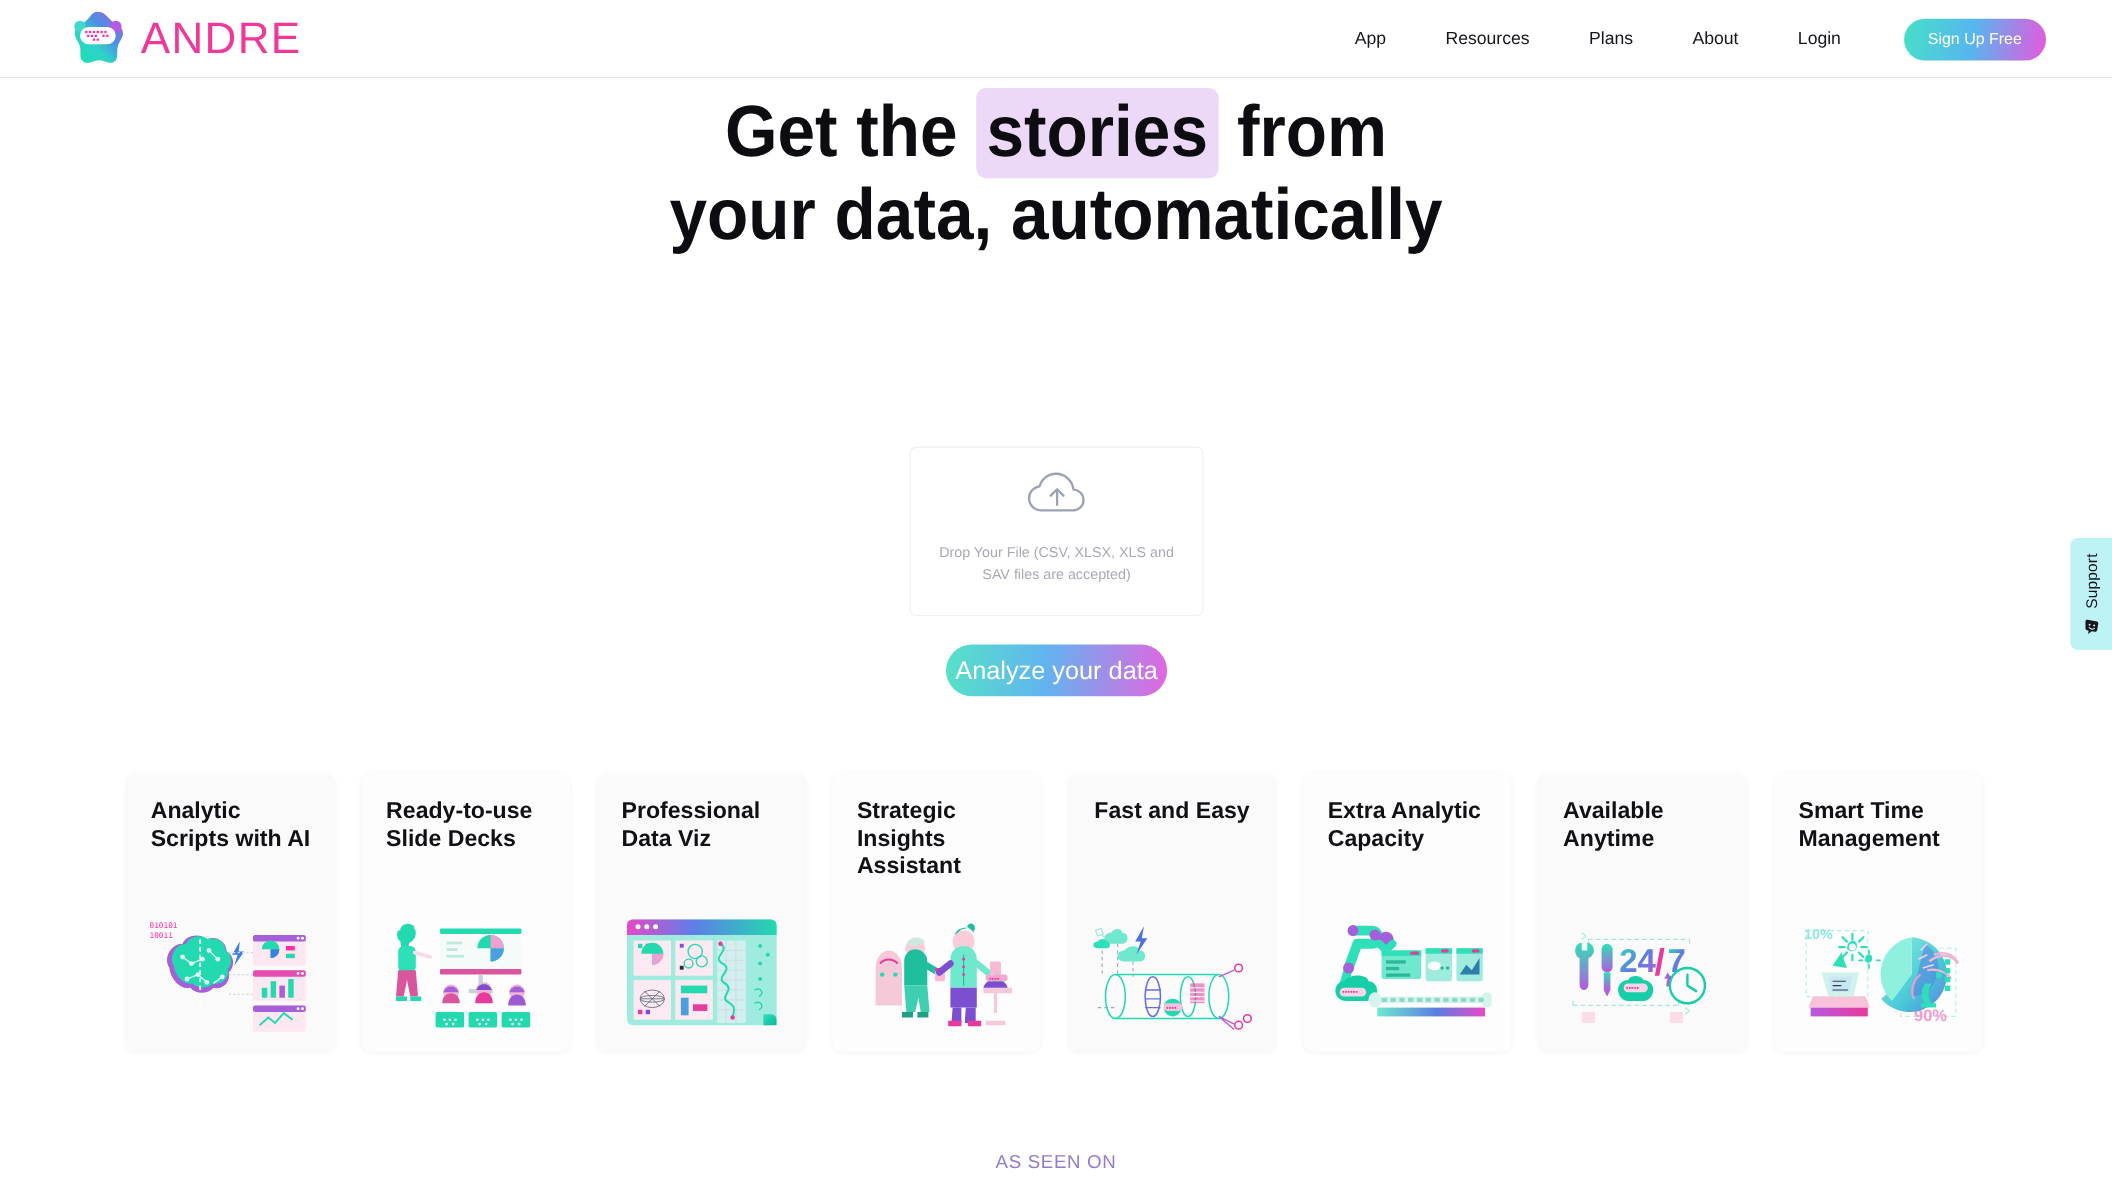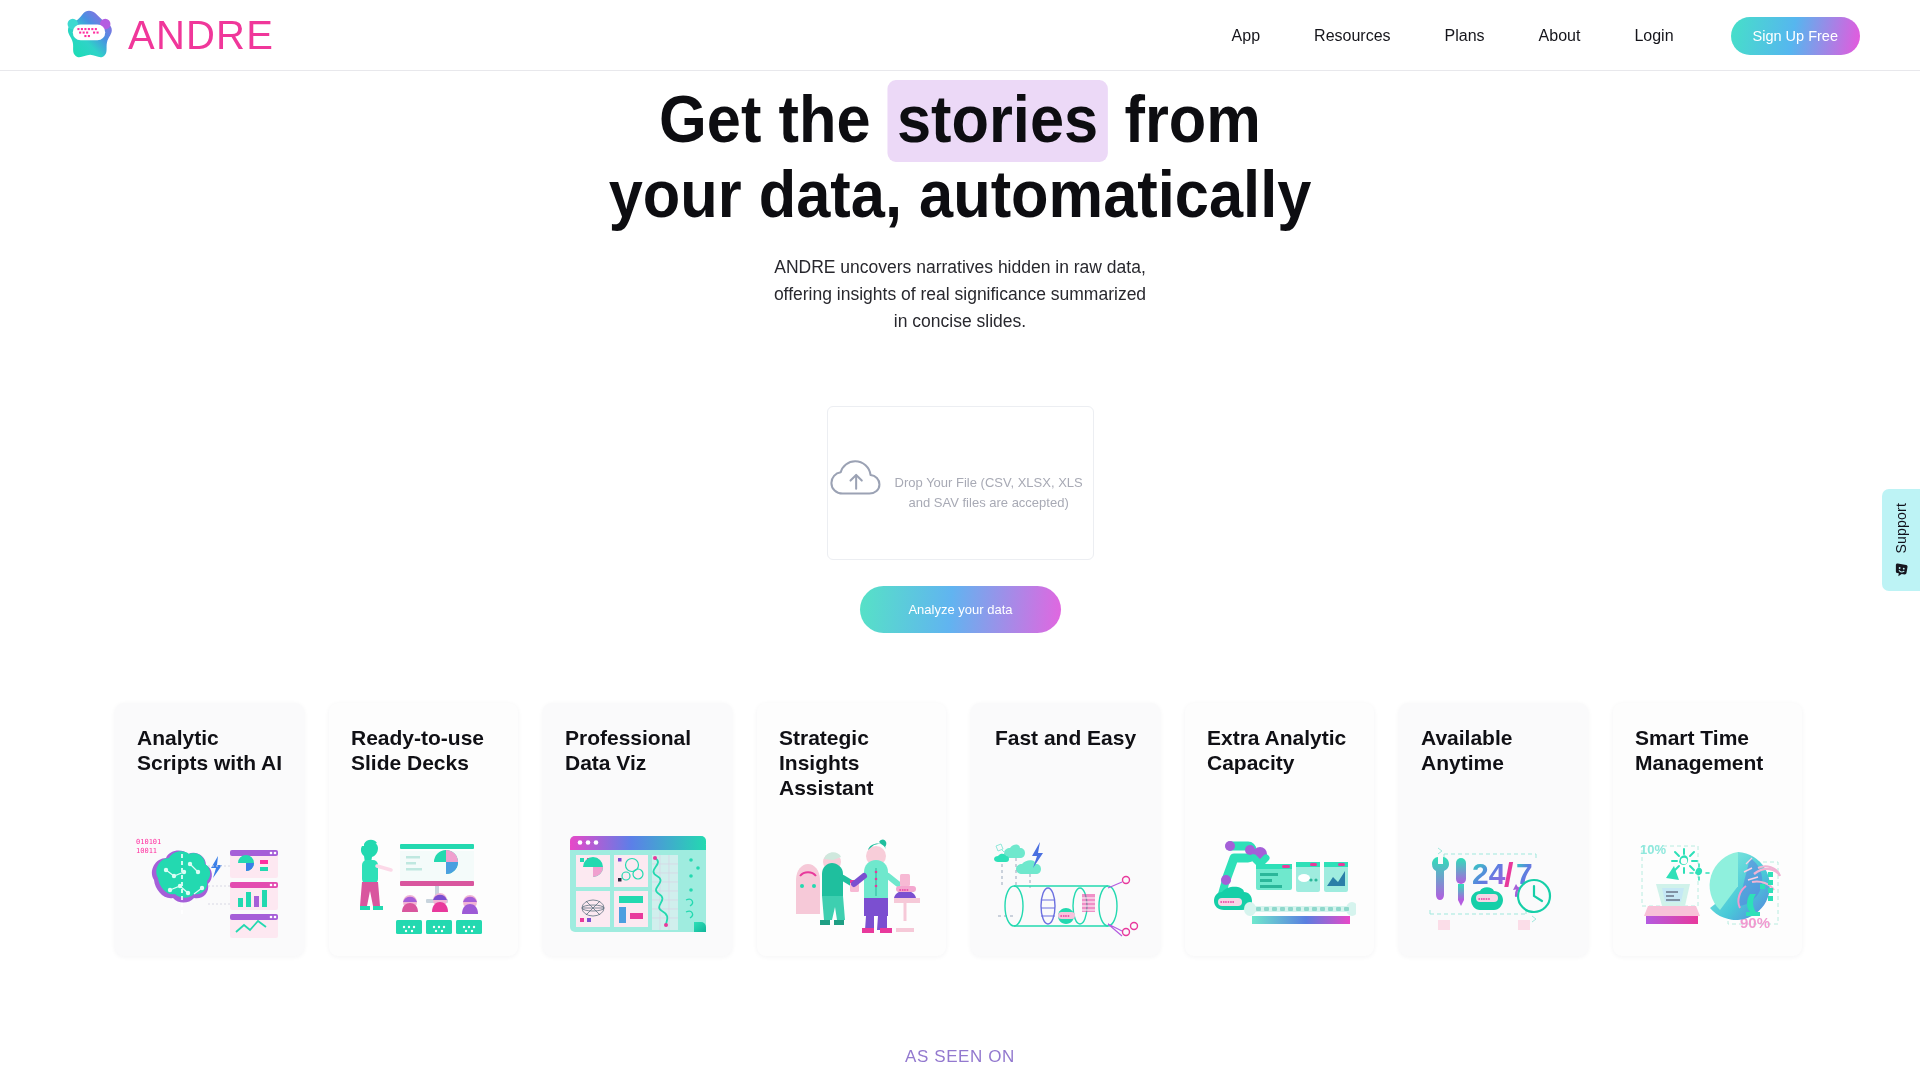--- a/index.html
+++ b/index.html
@@ -70,36 +70,36 @@
     text-align: center; margin-top: 22px;
     font-size: 17.5px; line-height: 27px; color: #28282e;
   }
 
   
   .dropzone {
     position: absolute; left: 827px; top: 406px;
     width: 267px; height: 154px;
     border: 1px solid #eceef2; border-radius: 6px;
     background: #fff;
-    display: flex; flex-direction: row; align-items: center;
+    display: flex; flex-direction: column; align-items: center;
     justify-content: center; cursor: pointer;
   }
   .cloud-icon { margin-top: -6px; }
   .dz-text {
     margin-top: 20px; width: 215px; text-align: center;
     font-size: 13px; line-height: 20px; color: #a8aab5;
   }
 
   
   .analyze-btn {
     position: absolute; left: 860px; top: 586px;
     width: 201px; height: 47px;
     border: none; border-radius: 24px;
     background: linear-gradient(95deg,#56e2c6 0%, #61b4f0 45%, #e266e0 100%);
-    color: #fff; font-size: 13px; cursor: pointer;
+    color: #fff; font-size: 23px; cursor: pointer;
     font-family: "Liberation Sans", sans-serif;
   }
 
   
   .cards {
     position: absolute; top: 703px; left: 115px;
     width: 1692px; height: 253px;
     display: flex; gap: 1px;
   }
   .card {
@@ -199,25 +199,20 @@
 
   <div class="hero">
 
     <h1 class="headline">
       <span>Get the</span>
       <span class="hl">stories</span>
       <span>from</span><br>
       <span>your data, automatically</span>
     </h1>
 
-    <p class="subtitle">
-      <span>ANDRE uncovers narratives hidden in raw data,</span><br>
-      <span>offering insights of real significance summarized</span><br>
-      <span>in concise slides.</span>
-    </p>
   </div>
 
   <div class="dropzone">
     <svg class="cloud-icon" width="58" height="44" viewBox="0 0 58 44" fill="none">
       <path d="M15 36c-6.5 0-11.5-4.8-11.5-11 0-5.6 4.1-10.2 9.6-10.9C14.7 7.6 20.8 2.7 28 2.7c8.2 0 15 6.2 15.8 14.1 5.2.5 9.2 4.7 9.2 9.9 0 5.5-4.6 9.3-10.3 9.3H15z" stroke="#9ba2b4" stroke-width="2.1" stroke-linejoin="round"></path>
       <path d="M29 31V17.5" stroke="#9ba2b4" stroke-width="2.1" stroke-linecap="round"></path>
       <path d="M23.2 22.6L29 16.8l5.8 5.8" stroke="#9ba2b4" stroke-width="2.1" stroke-linecap="round" stroke-linejoin="round"></path>
     </svg>
     <div class="dz-text">Drop Your File (CSV, XLSX, XLS and SAV files are accepted)</div>
   </div>

